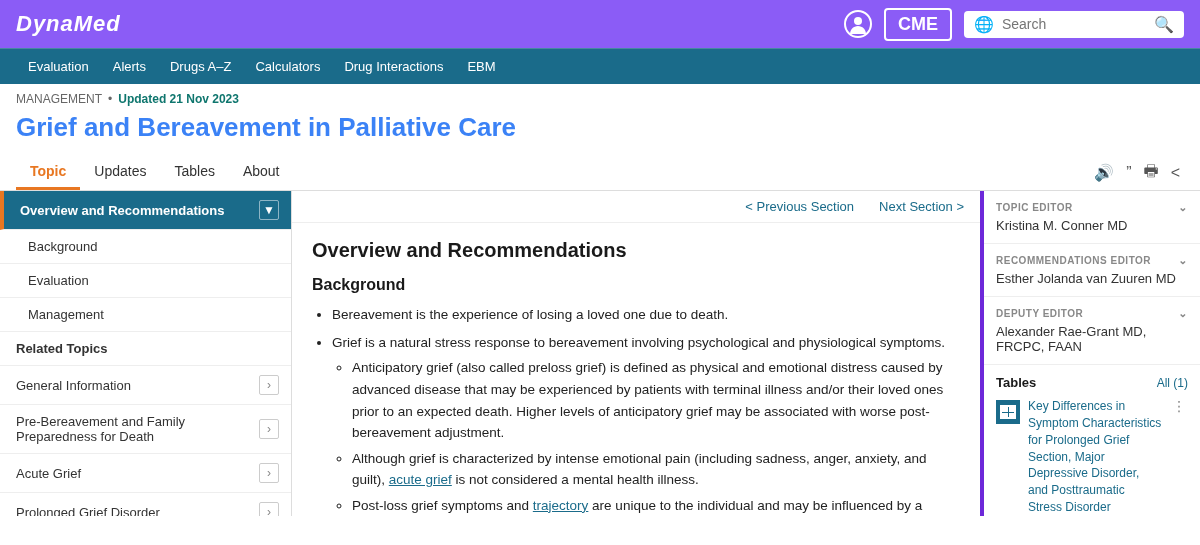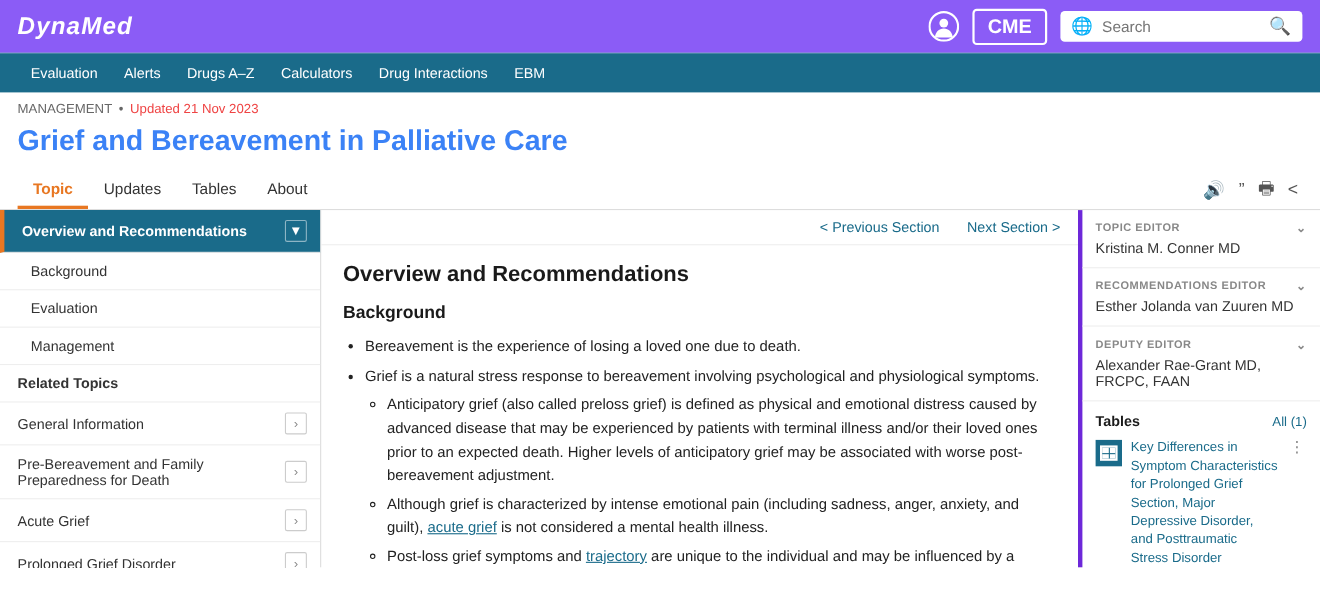--- a/index.html
+++ b/index.html
@@ -79,22 +79,22 @@
     
     .breadcrumb-bar {
       padding: 8px 16px 2px 16px;
       font-size: 12px;
       color: #666;
       display: flex;
       align-items: center;
       gap: 6px;
     }
     .breadcrumb-bar .updated {
-      color: #ef4444;
-      font-weight: normal;
+      color: #0f766e;
+      font-weight: bold;
     }
 
     
     .page-title {
       padding: 4px 16px 12px 16px;
       font-size: 26px;
       font-weight: bold;
       color: #3b82f6;
       line-height: 1.2;
     }

